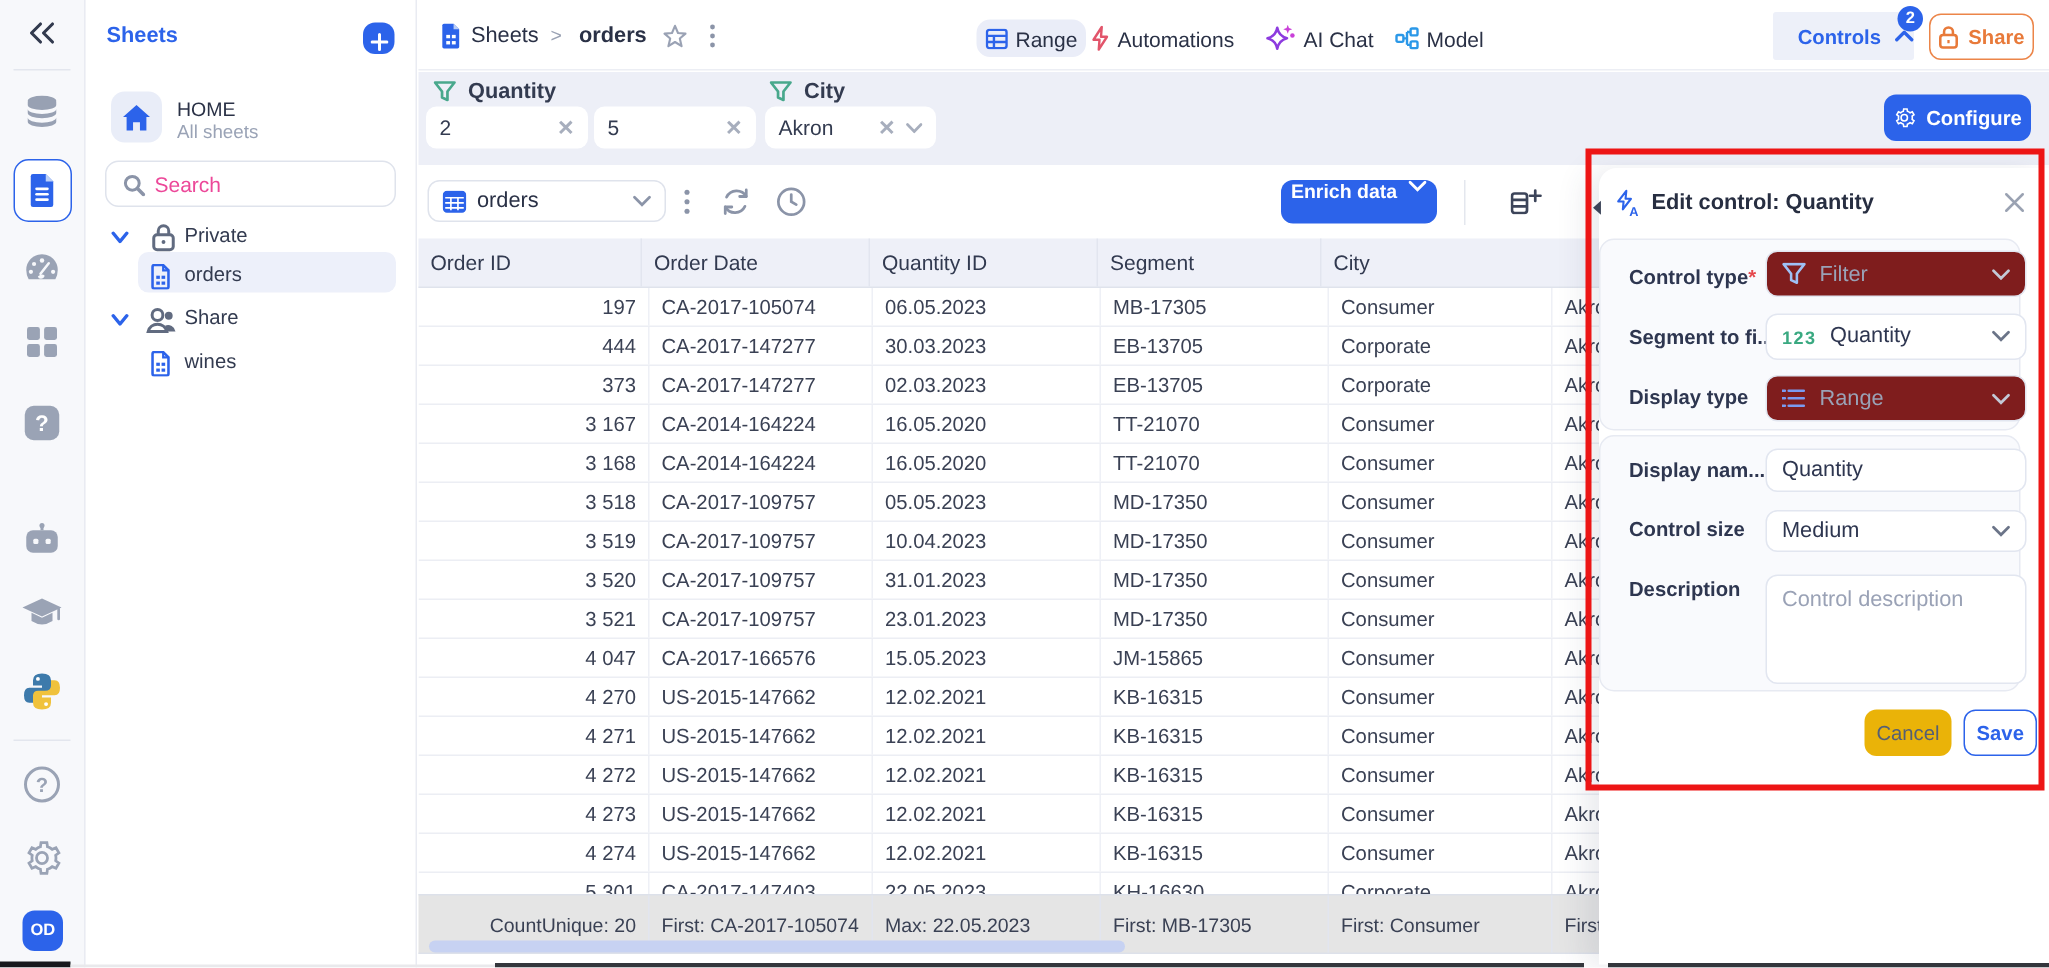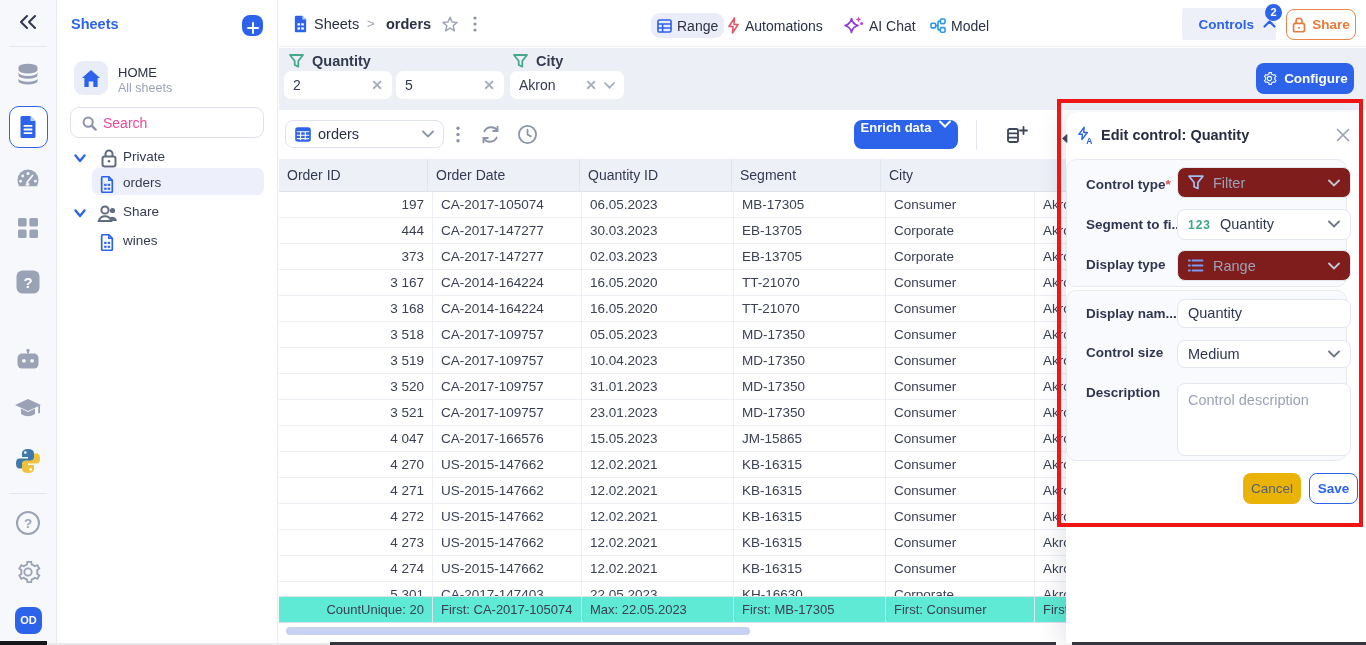--- a/index.html
+++ b/index.html
@@ -101,22 +101,22 @@
 #thead .c, .row .c, #tfoot .c { flex:none; border-right:1px solid #e2e5ef;
   padding:0 8px; display:flex; align-items:center; overflow:hidden; }
 .row .c { border-right:1px solid #eef0f6; }
 #rows { position:absolute; left:0; top:192px; width:1087px; height:404px;
   overflow:hidden; }
 .row { display:flex; width:1087px; height:26px; border-bottom:1px solid #eceef4;
   font-size:13.5px; color:#3a4154; background:#fff; }
 .c0 { width:154px; justify-content:flex-end; }
 .c1 { width:149px; } .c2 { width:152px; } .c3 { width:152px; }
 .c4 { width:149px; } .c5 { width:152px; border-right:none !important; }
-#tfoot { position:absolute; left:0; top:596px; width:1087px; height:27px;
-  background:#5eead4; border-top:1px solid #dde1ea; border-bottom:1px solid #dde1ea;
+#tfoot { position:absolute; left:0; top:596px; width:1087px; height:40px;
+  background:#e5e5e5; border-top:1px solid #dde1ea; border-bottom:1px solid #dde1ea;
   display:flex; font-size:13px; color:#3a4154; }
 #tfoot .c { border-right:1px solid #e2e5ef; white-space:nowrap; }
 .hthumb { position:absolute; left:7px; top:627px; width:464px; height:8px;
   background:#c7d2f2; border-radius:4px; }
 
 
 #panel { position:absolute; left:1066px; top:112px; width:300px; height:531px;
   background:#fff; border-top-left-radius:12px;
   box-shadow:-9px 2px 20px rgba(45,55,90,.10); }
 .ptitle { position:absolute; left:35px; top:15px; font-size:14.5px;

